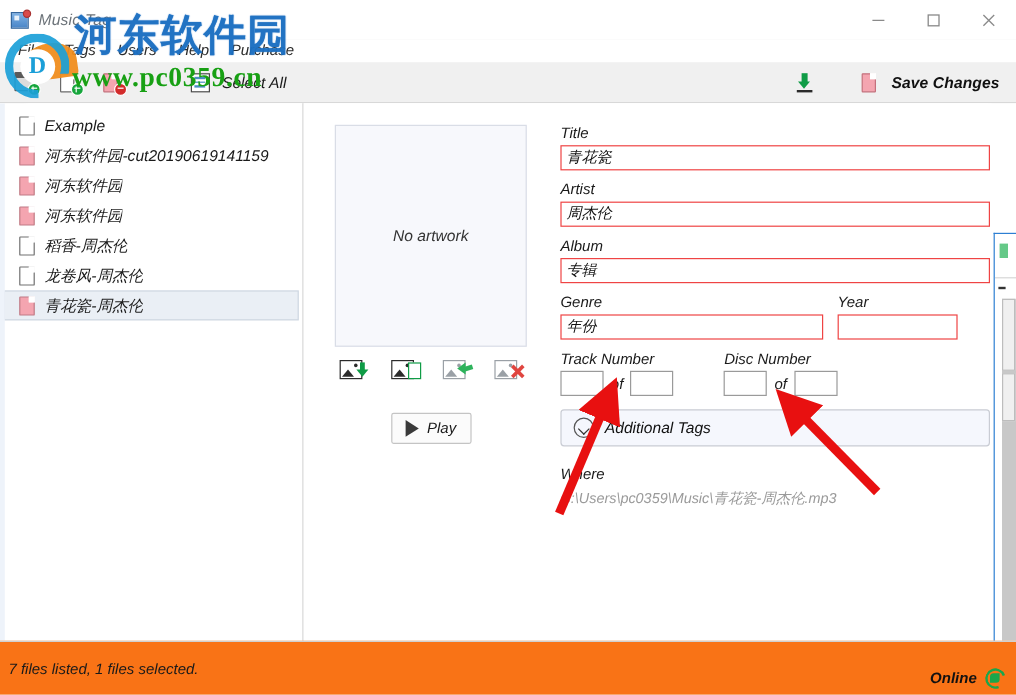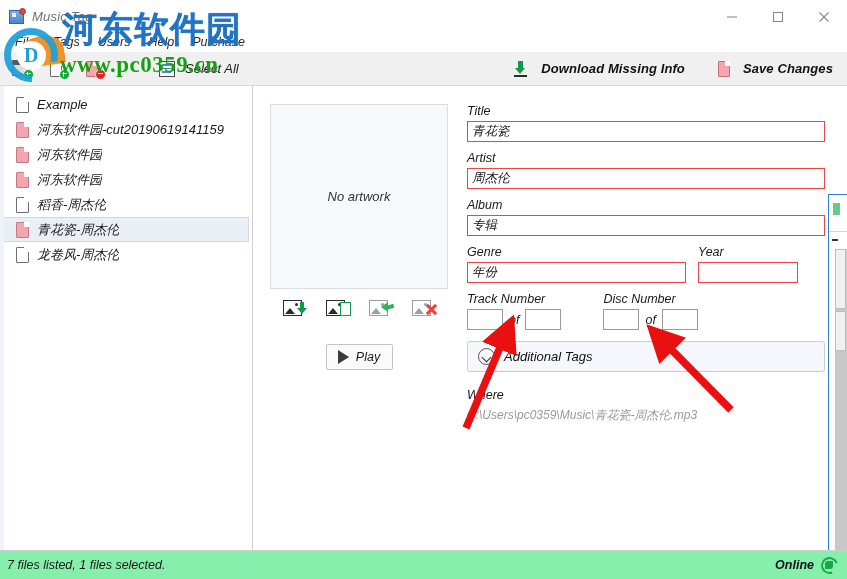--- a/index.html
+++ b/index.html
@@ -88,21 +88,21 @@
   .fico .pg:after{content:"";position:absolute;right:-1px;top:-1px;border-width:0 0 5px 5px;
             border-style:solid;border-color:transparent transparent #fff #fff;}
   .fico.pink .pg:after{border-color:transparent transparent #fff #fff;}
   .fname{font-size:13px;color:#1a1a1a;white-space:nowrap;overflow:hidden;}
 
   .rightpane{flex:1 1 auto;background:#fff;position:relative;display:flex;padding:18px 0 0 0;min-width:0;}
 
   
   .artcol{width:200px;flex:0 0 200px;display:flex;flex-direction:column;align-items:center;
           padding-left:12px;box-sizing:border-box;}
-  .artbox{width:178px;height:185px;background:#f7f8fc;border:1px solid #d9dde6;
+  .artbox{width:160px;height:185px;background:#f7f8fc;border:1px solid #d9dde6;
           display:flex;align-items:center;justify-content:center;box-sizing:border-box;}
   .artbox span{font-size:13px;color:#333;}
   .artrow{display:flex;gap:19px;margin-top:10px;}
   .aico{width:24px;height:20px;position:relative;}
   .aframe{position:absolute;left:0;top:1px;width:19px;height:16px;border:1.7px solid #2b2b2b;
           box-sizing:border-box;background:#fff;}
   .aframe.dim{border-color:#9aa0a6;}
   .aframe i{position:absolute;left:1.5px;bottom:1.5px;width:0;height:0;
             border-left:5px solid transparent;border-right:5px solid transparent;border-bottom:6px solid #2b2b2b;}
   .aframe.dim i{border-bottom-color:#9aa0a6;}
@@ -155,22 +155,22 @@
           border-left:1.6px solid #2d7fd3;border-top:1.6px solid #2d7fd3;box-sizing:border-box;
           overflow:hidden;}
   .sliver .sgreen{position:absolute;left:4px;top:8px;width:7px;height:12px;background:#3ebb6a;opacity:.8;}
   .sliver .ssep{position:absolute;left:0;right:0;top:36px;height:1px;background:#d6d6d6;}
   .sliver .sdash{position:absolute;left:3px;top:44px;width:6px;height:2px;background:#333;}
   .sliver .strack{position:absolute;left:6px;right:0;top:54px;bottom:0;background:#c8c8c8;}
   .sliver .sthumb{position:absolute;left:6px;right:1px;top:54px;height:60px;background:#f0f0f0;border:1px solid #bdbdbd;box-sizing:border-box;}
   .sliver .sthumb2{position:absolute;left:6px;right:1px;top:116px;height:40px;background:#f0f0f0;border:1px solid #bdbdbd;box-sizing:border-box;}
 
   
-  .statusbar{height:28px;flex:0 0 auto;background:#86efac;border-top:1px solid #d0d0d0;
-             display:flex;align-items:center;padding:0 8px 0 7px;position:relative;}
+  .statusbar{height:28px;flex:0 0 auto;background:#f97316;border-top:1px solid #d0d0d0;
+             display:flex;padding:16px 8px 0 7px;position:relative;}
   .st-left{font-size:12.5px;color:#1a1a1a;}
   .st-right{margin-left:auto;display:flex;align-items:center;gap:6px;}
   .st-right span{font-size:12.5px;color:#111;font-weight:700;}
   .gico{width:19px;height:19px;position:relative;}
   .gico .ring{position:absolute;left:1px;top:1px;width:17px;height:17px;border-radius:50%;
               border:2.6px solid #1aa64b;box-sizing:border-box;border-right-color:transparent;transform:rotate(25deg);}
   .gico .hand{position:absolute;left:5px;top:5px;width:8px;height:8px;background:#1aa64b;
               border-radius:3px 0 3px 0;}
 
   
@@ -269,21 +269,20 @@
         <span class="lbl-n">Select All</span>
       </div>
     </div>
     <div class="tool-right">
       <div class="tbtn">
         <span class="ico">
           <span class="g-dl"></span>
             <span class="g-dl-arrow"></span>
             <span class="g-dl-base"></span>
         </span>
-        <span class="lbl">Download Missing Info</span>
       </div>
       <div class="tbtn">
         <span class="ico">
           <span class="g-page"></span>
         </span>
         <span class="lbl">Save Changes</span>
       </div>
     </div>
   </div>
 
@@ -315,31 +314,31 @@
               <span class="pg"></span>
             </span>
           <span class="fname">河东软件园</span>
         </div>
         <div class="frow">
           <span class="fico">
               <span class="pg"></span>
             </span>
           <span class="fname">稻香-周杰伦</span>
         </div>
+        <div class="frow">
+          <span class="fico">
+              <span class="pg"></span>
+            </span>
+          <span class="fname">龙卷风-周杰伦</span>
+        </div>
         <div class="frow sel">
           <span class="fico pink">
               <span class="pg"></span>
             </span>
           <span class="fname">青花瓷-周杰伦</span>
-        </div>
-        <div class="frow">
-          <span class="fico">
-              <span class="pg"></span>
-            </span>
-          <span class="fname">龙卷风-周杰伦</span>
         </div>
       </div>
     </div>
 
     <div class="rightpane">
 
       <div class="artcol">
         <div class="artbox">
           <span>No artwork</span>
         </div>

